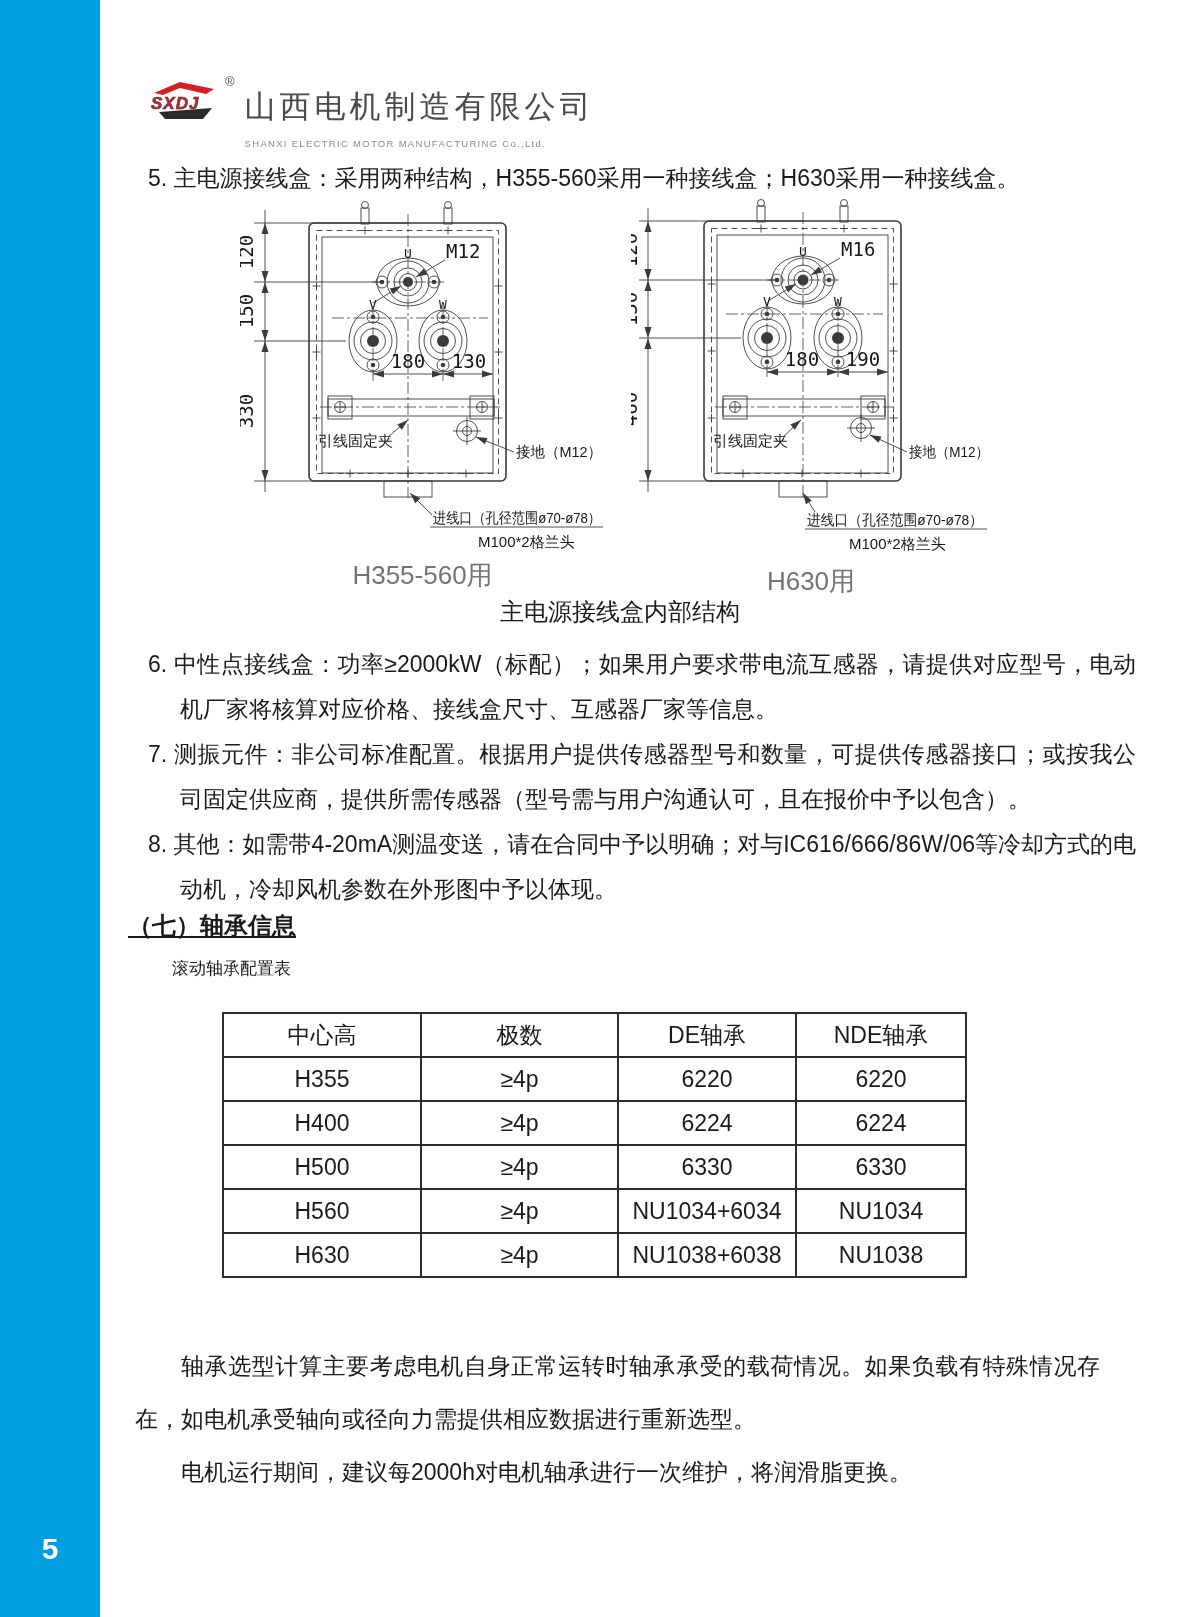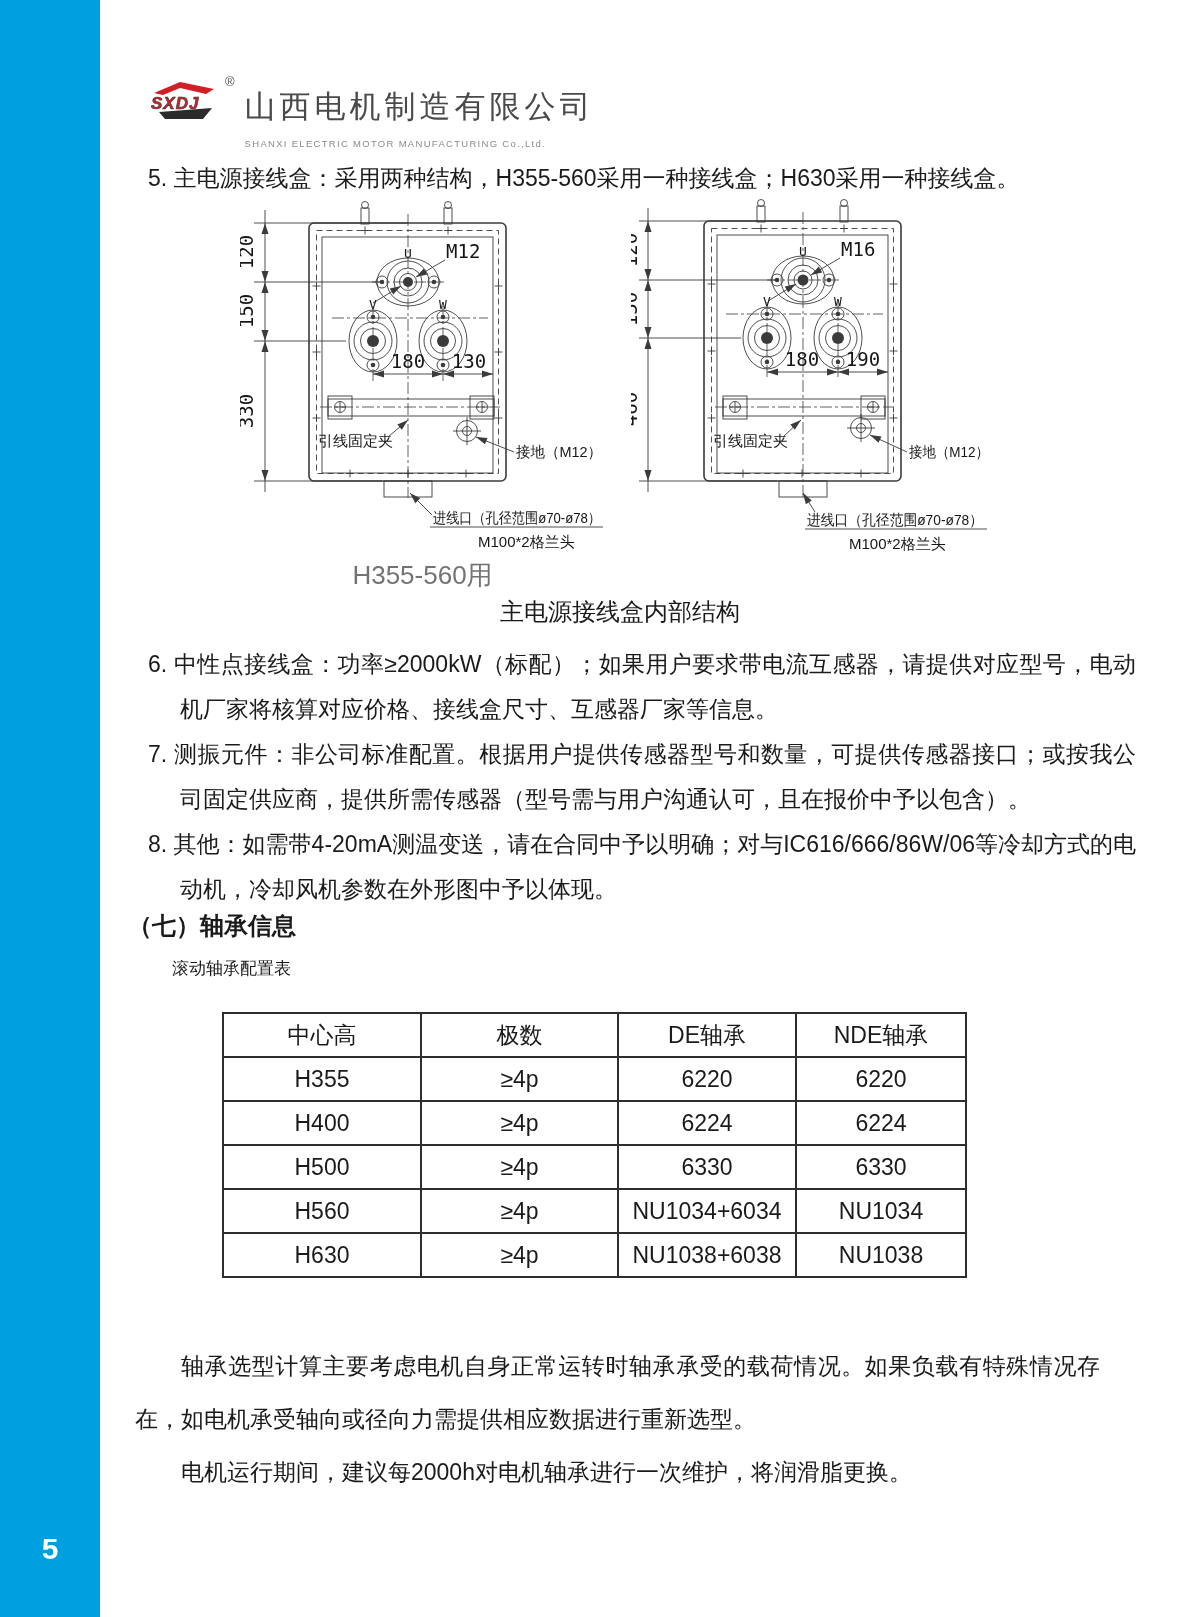--- a/index.html
+++ b/index.html
@@ -24,21 +24,21 @@
   .figures{position:absolute;left:240px;top:196px;display:flex;gap:26px;}
   .fig{display:flex;flex-direction:column;}
   .figcap{text-align:center;font-size:26px;margin-top:0px;color:#737373;}
 
   .caption-main{position:absolute;left:140px;top:596px;width:960px;text-align:center;font-size:24px;}
 
   .item{position:absolute;left:148px;width:956px;font-size:23px;line-height:45px;
     padding-left:32px;text-indent:-32px;text-align:justify;}
   #item6{top:642px;} #item7{top:732px;} #item8{top:822px;}
 
-  .heading7{position:absolute;left:128px;top:910px;font-size:24px;font-weight:bold;}
+  .heading7{position:absolute;left:128px;top:910px;font-size:24px;font-weight:bold;text-decoration:underline;}
   .table-title{position:absolute;left:172px;top:957px;font-size:17px;}
 
   table.bearing{position:absolute;left:222px;top:1012px;border-collapse:collapse;table-layout:fixed;}
   table.bearing th,table.bearing td{border:2px solid #2e2e2e;font-size:23px;font-weight:normal;
     text-align:center;height:42px;padding:0;}
 
   .notes{position:absolute;left:135px;top:1340px;width:965px;font-size:23px;line-height:53px;text-align:justify;}
   .notes p{margin:0;text-indent:2em;}
 
   
@@ -283,20 +283,21 @@
       <polygon class="ar" points="0,0 11,-3.5 11,3.5" transform="translate(239,239) rotate(25)"></polygon>
       <text class="cj" x="278" y="261" textLength="80" lengthAdjust="spacingAndGlyphs">接地（M12）</text>
 
       <rect class="tl" x="148" y="285" width="48" height="16"></rect>
       <line class="tl" x1="172" y1="297" x2="184" y2="316"></line>
       <polygon class="ar" points="0,0 11,-3.5 11,3.5" transform="translate(172,297) rotate(58)"></polygon>
       <line class="tl" x1="174" y1="333" x2="356" y2="333"></line>
       <text class="cj" x="176" y="329" textLength="176" lengthAdjust="spacingAndGlyphs">进线口（孔径范围ø70-ø78）</text>
       <text class="cj" x="218" y="353">M100*2格兰头</text>
     </svg>
+    <div class="figcap">H630用</div>
   </div>
 </div>
 
 <div class="caption-main">主电源接线盒内部结构</div>
 
 <div class="item" id="item6">6. 中性点接线盒：功率≥2000kW（标配）；如果用户要求带电流互感器，请提供对应型号，电动机厂家将核算对应价格、接线盒尺寸、互感器厂家等信息。</div>
 <div class="item" id="item7">7. 测振元件：非公司标准配置。根据用户提供传感器型号和数量，可提供传感器接口；或按我公司固定供应商，提供所需传感器（型号需与用户沟通认可，且在报价中予以包含）。</div>
 <div class="item" id="item8">8. 其他：如需带4-20mA测温变送，请在合同中予以明确；对与IC616/666/86W/06等冷却方式的电动机，冷却风机参数在外形图中予以体现。</div>
 
 <div class="heading7">（七）轴承信息</div>

